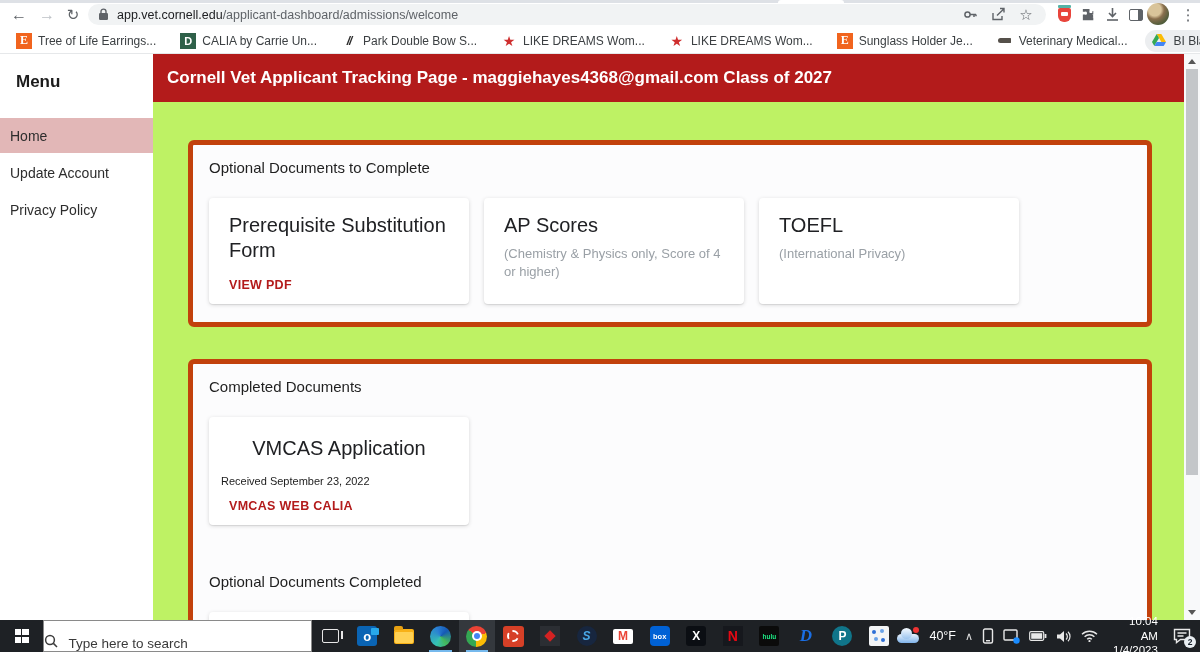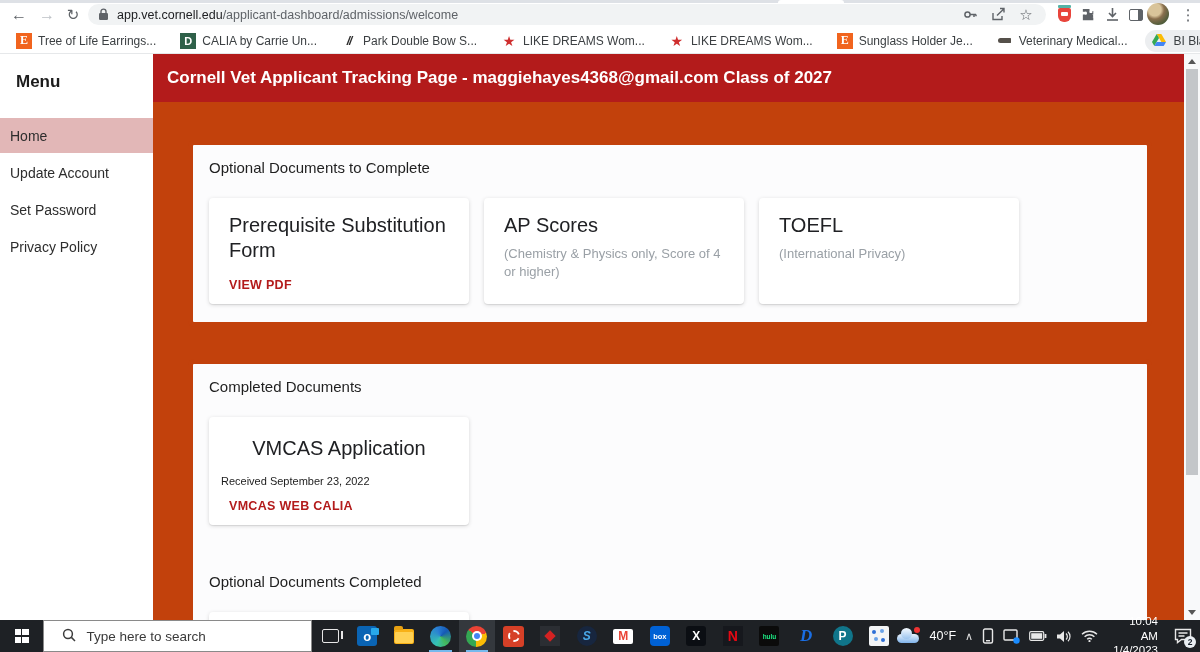--- a/index.html
+++ b/index.html
@@ -51,21 +51,21 @@
 
   
   #page { position:absolute; left:0; top:54px; width:1200px; height:566px; background:#fafafa; }
 
   #sidebar { position:absolute; left:0; top:0; width:153px; height:566px; background:#fff; }
   #menu-title { font-size:17px; font-weight:bold; color:#1c1c1c; padding:18px 0 0 16px; }
   #menu-list { margin-top:26px; }
   .menu-item { height:35px; display:flex; align-items:center; padding-left:10px; font-size:14px; color:#2d2d2d; margin-bottom:2px; cursor:default; }
   .menu-item.active { background:#e2b7b7; }
 
-  #main { position:absolute; left:153px; top:0; width:1031px; height:566px; background:#c2410c; overflow:hidden; }
+  #main { position:absolute; left:153px; top:0; width:1031px; height:566px; background:#bef264; overflow:hidden; }
   #banner { height:48px; background:#b31b1b; display:flex; align-items:center; padding-left:14px; }
   #banner span { color:#fff; font-size:17px; font-weight:bold; }
   #content { padding:38px 32px 0 35px; }
   .panel { background:#fcfcfd; border:5px solid #c2410c; border-radius:6px; padding:14px 16px 18px; }
   .panel-heading { font-size:15px; font-weight:500; color:#1f1f1f; }
   .cards { display:flex; gap:15px; margin-top:22px; }
   .card { width:260px; height:106px; background:#fff; border-radius:4px; position:relative; padding:15px 20px;
           box-shadow:0 1px 1px rgba(0,0,0,.08), 0 1px 4px rgba(0,0,0,.14); }
   .card-title { font-size:20px; font-weight:500; color:#202124; line-height:1.25; }
   .card-sub { font-size:13px; color:#9aa0a6; margin-top:7px; line-height:1.4; }
@@ -82,21 +82,21 @@
   .sb-arrow { position:absolute; left:4px; width:0; height:0; border-left:4px solid transparent; border-right:4px solid transparent; }
   #sb-up { top:5px; border-bottom:5px solid #565656; }
   #sb-down { bottom:5px; border-top:5px solid #565656; }
   #sb-thumb { position:absolute; left:2px; top:15px; width:12px; height:406px; background:#c3c6c9; }
 
   
   #taskbar { position:absolute; left:0; top:620px; width:1200px; height:32px; background:#1e2125; display:flex; align-items:stretch; }
   #start-btn { width:44px; display:flex; align-items:center; justify-content:center; }
   .win-logo { width:14px; height:14px; display:grid; grid-template-columns:1fr 1fr; grid-template-rows:1fr 1fr; gap:1.5px; }
   .win-logo i { background:#fff; }
-  #tb-search { width:272px; background:#fff; display:flex; align-items:center; gap:10px; padding-left:18px; border:1px solid #8a8a8a; }
+  #tb-search { width:272px; background:#fff; display:flex; align-items:flex-end; gap:10px; padding-left:0; border:1px solid #8a8a8a; }
   #tb-search .mag { color:#3c3c3c; }
   #tb-search span { font-size:13.5px; color:#3a3a3a; }
   .tb-slot { width:37px; display:flex; align-items:center; justify-content:center; position:relative; }
   .tb-slot.running:after { content:""; position:absolute; bottom:0; left:7px; right:7px; height:2.5px; background:#76b9ed; }
   .tb-slot.active { background:#34383d; }
   
   .ic-taskview { width:17px; height:14px; border:1.6px solid #e7e7e7; border-radius:2px; position:relative; }
   .ic-taskview:after { content:""; position:absolute; right:-5px; top:1px; width:2px; height:8px; background:#e7e7e7; box-shadow:0 0 0 0; }
   .ic-outlook { width:20px; height:20px; background:#0a64b4; border-radius:3px; color:#fff; font-weight:bold; font-size:13px;
                 display:flex; align-items:center; justify-content:center; position:relative; }
@@ -247,21 +247,20 @@
 
 </div>
 
 <div id="page">
 
   <div id="sidebar">
     <div id="menu-title">Menu</div>
     <div id="menu-list">
       <div class="menu-item active">Home</div>
       <div class="menu-item">Update Account</div>
-      <div class="menu-item">Set Password</div>
       <div class="menu-item">Privacy Policy</div>
     </div>
   </div>
 
   <div id="main">
     <div id="banner">
       <span>Cornell Vet Applicant Tracking Page - maggiehayes4368@gmail.com Class of 2027</span>
     </div>
 
     <div id="content">

